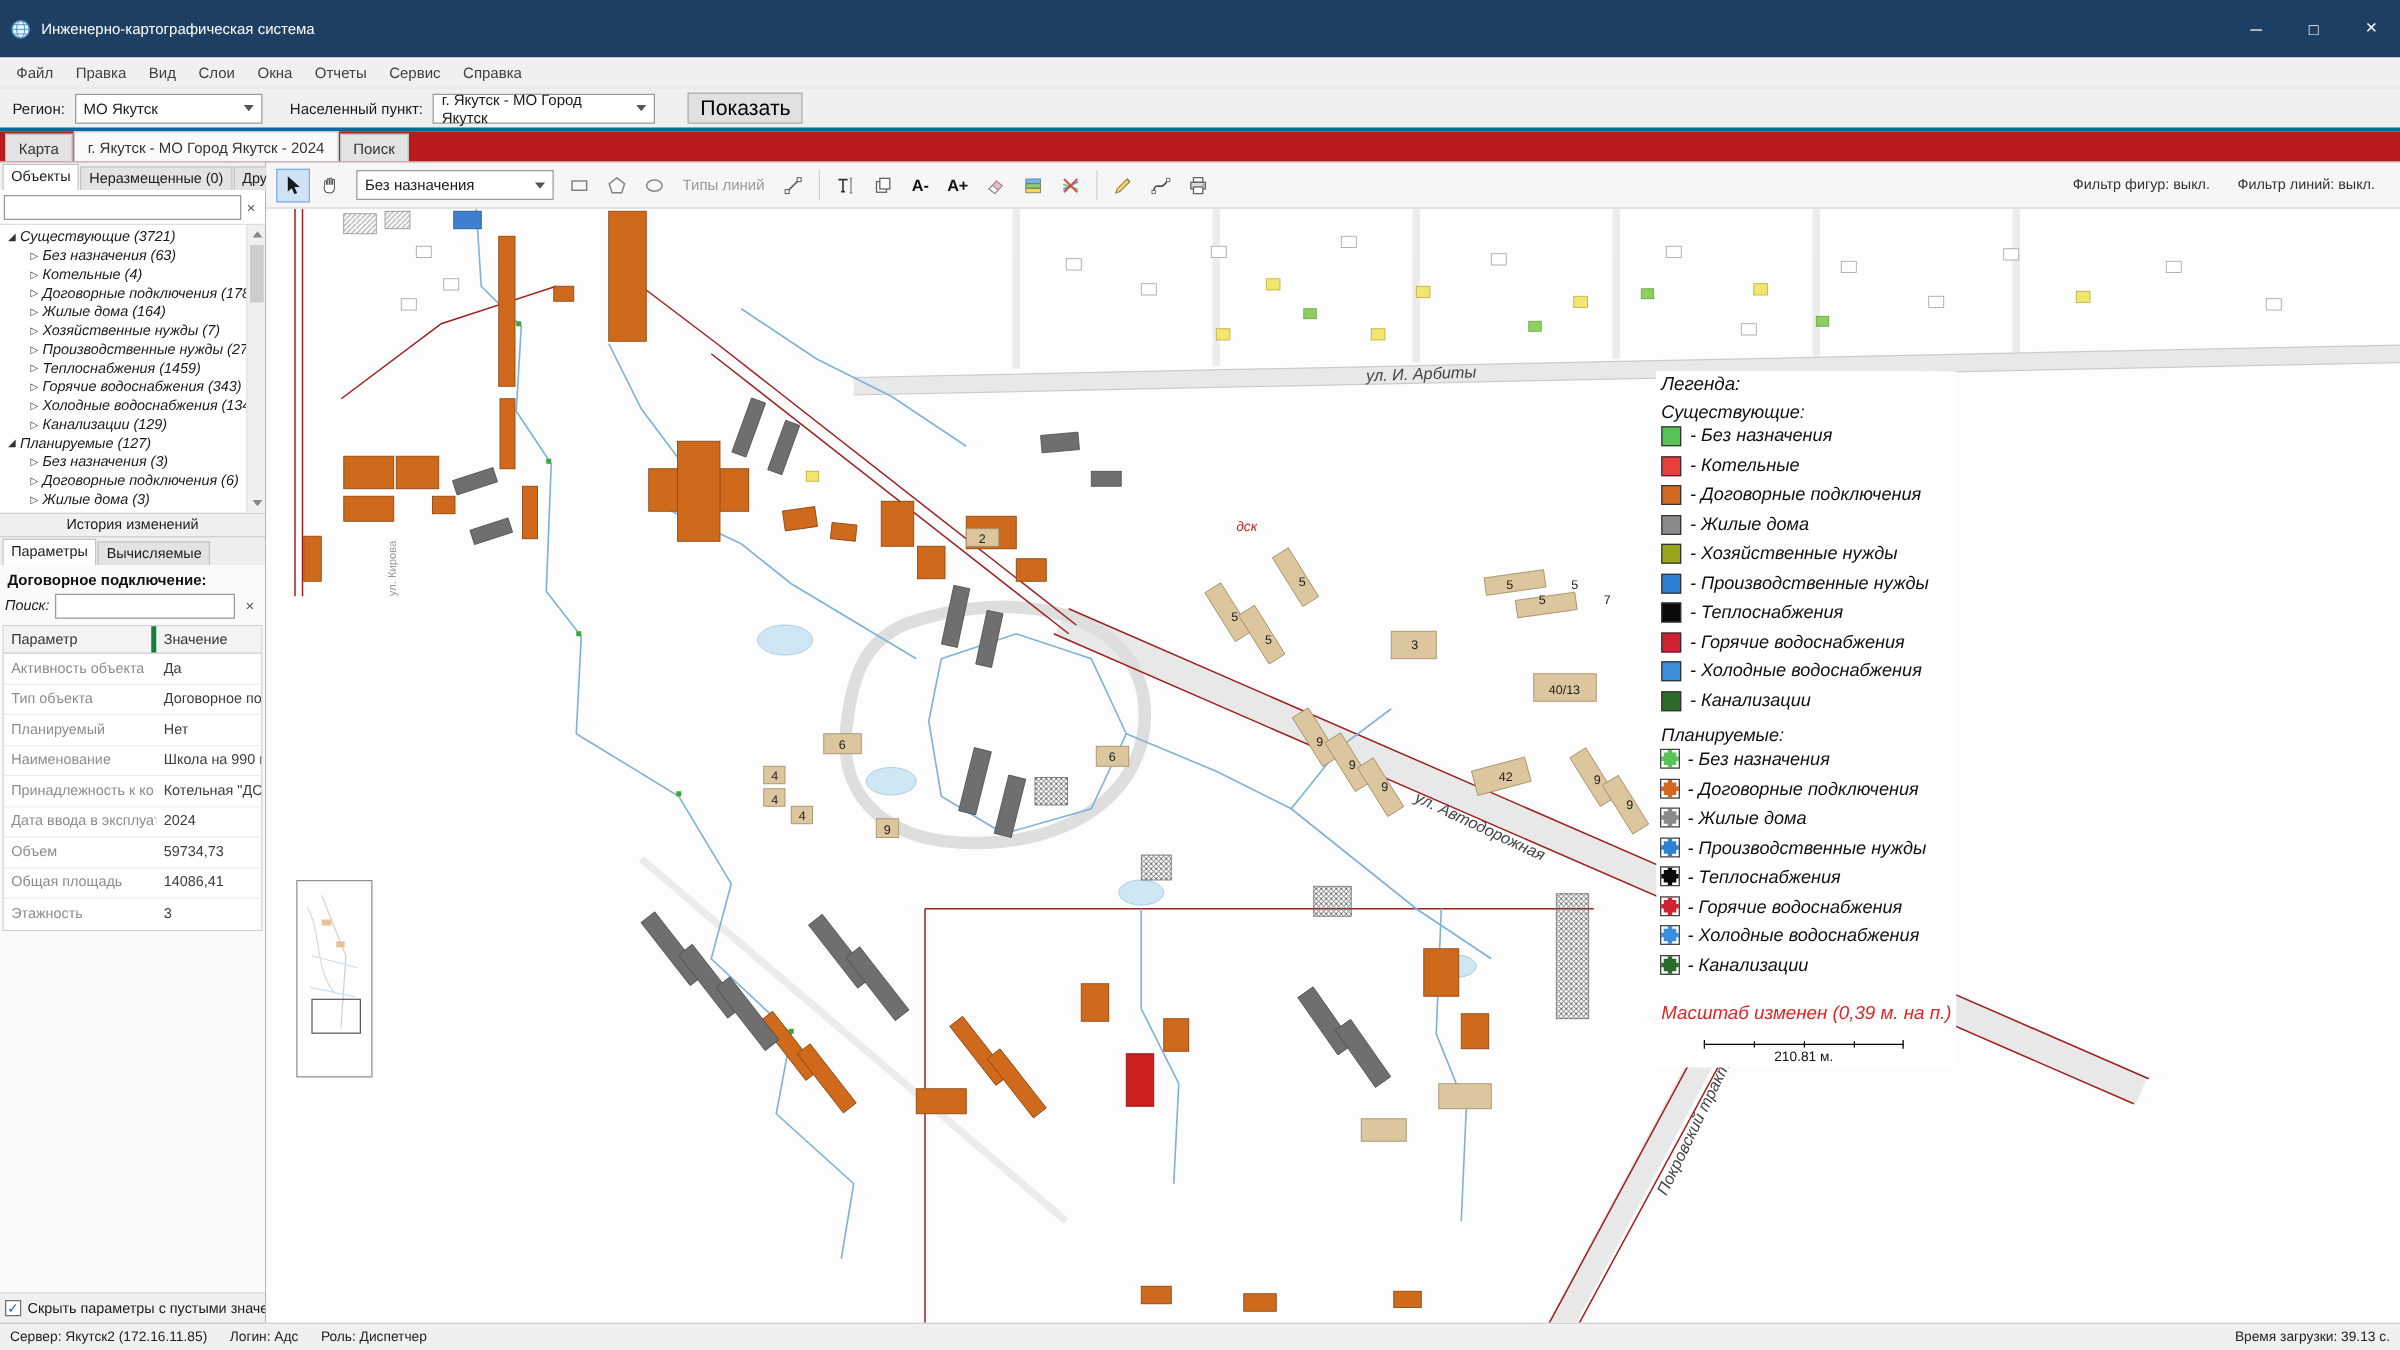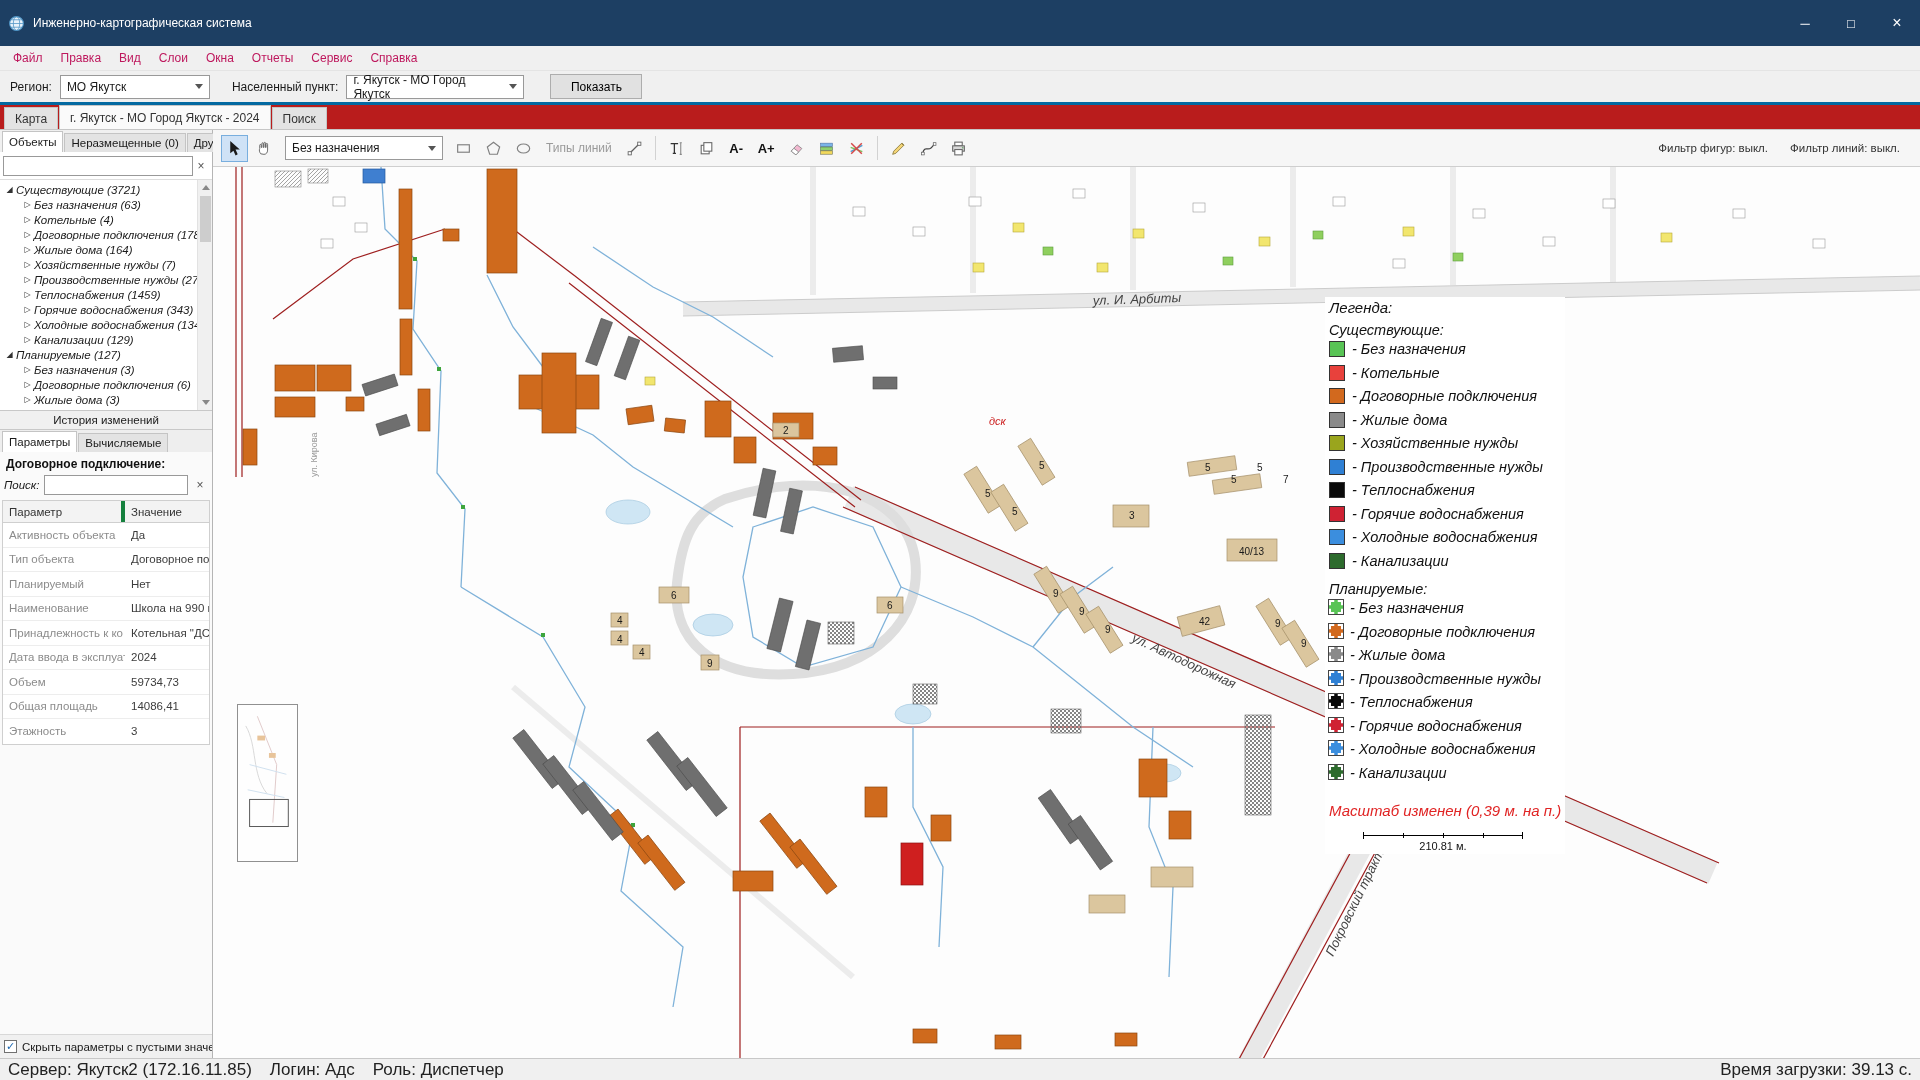--- a/index.html
+++ b/index.html
@@ -10,28 +10,28 @@
   
   .titlebar{height:46px;background:#1d3f63;color:#fff;display:flex;align-items:center;padding-left:8px;gap:8px;flex:none}
   .titlebar .title{font-size:12px}
   .app-icon svg{width:17px;height:17px;display:block}
   .win-controls{margin-left:auto;display:flex;height:100%}
   .wbtn{width:46px;display:flex;align-items:center;justify-content:center;font-size:13px;color:#fff;cursor:default}
   .wbtn.close{font-size:16px}
 
   
   .menubar{height:25px;background:#f0f0f0;display:flex;align-items:center;padding:0 4px;border-bottom:1px solid #e4e4e4;flex:none}
-  .menu-item{padding:3px 9px;color:#be185d}
+  .menu-item{padding:3px 9px;color:#404040}
 
   
   .querybar{height:34px;background:#f0f0f0;display:flex;align-items:center;padding:0 10px;gap:8px;border-bottom:3px solid #0369a1;flex:none}
   .select{height:24px;background:#fff;border:1px solid #999;display:flex;align-items:center;justify-content:space-between;padding:0 6px}
   .w150{width:150px}.w178{width:178px}
   .carr{width:0;height:0;border-left:4px solid transparent;border-right:4px solid transparent;border-top:5px solid #555;flex:none;margin-left:6px}
-  .show-btn{height:25px;width:92px;background:#e1e1e1;border:1px solid #adadad;font-family:inherit;font-size:12px;margin-left:18px}
+  .show-btn{height:25px;width:92px;background:#e1e1e1;border:1px solid #adadad;font-family:inherit;font-size:17px;margin-left:18px}
 
   
   .doctabs{height:25px;background:#b91c1c;display:flex;align-items:flex-end;padding-left:4px;gap:1px;border-bottom:1px solid #c6c6c6;flex:none}
   .doctab{height:22px;padding:0 10px;background:#e3e3e3;border:1px solid #c6c6c6;border-bottom:none;display:flex;align-items:center;color:#333;white-space:nowrap}
   .doctab.active{background:#fafafa;height:24px}
 
   .main{flex:1;display:flex;min-height:0}
 
   
   .left-panel{width:213px;flex:none;background:#f0f0f0;border-right:1px solid #b5b5b5;display:flex;flex-direction:column;font-size:11.5px;min-height:0}
@@ -123,21 +123,21 @@
   .sb-line .big{top:-3px;height:7px}
   .sb-line .sml{top:-2px;height:5px}
   .p0{left:0}.p25{left:25%}.p50{left:50%}.p75{left:75%}.p100{right:0}
   .sb-label{text-align:center;font:11px "Liberation Sans",sans-serif;font-style:normal;margin-top:4px;color:#111}
 
   
   .minimap{position:absolute;left:24px;top:537px;width:61px;height:158px;background:#fefefe;border:1px solid #909090}
   .minimap svg{width:100%;height:100%;display:block}
 
   
-  .statusbar{height:22px;background:#f0f0f0;border-top:1px solid #c8c8c8;display:flex;align-items:center;gap:18px;padding:0 8px;font-size:17px;color:#222;flex:none}
+  .statusbar{height:22px;background:#f0f0f0;border-top:1px solid #c8c8c8;display:flex;align-items:center;gap:18px;padding:0 8px;font-size:11px;color:#222;flex:none}
   .sb-right{margin-left:auto}
 </style>
 </head>
 <body>
 
 <div class="app">
 
   <div class="titlebar">
     <span class="app-icon">
       <svg viewBox="0 0 16 16">

